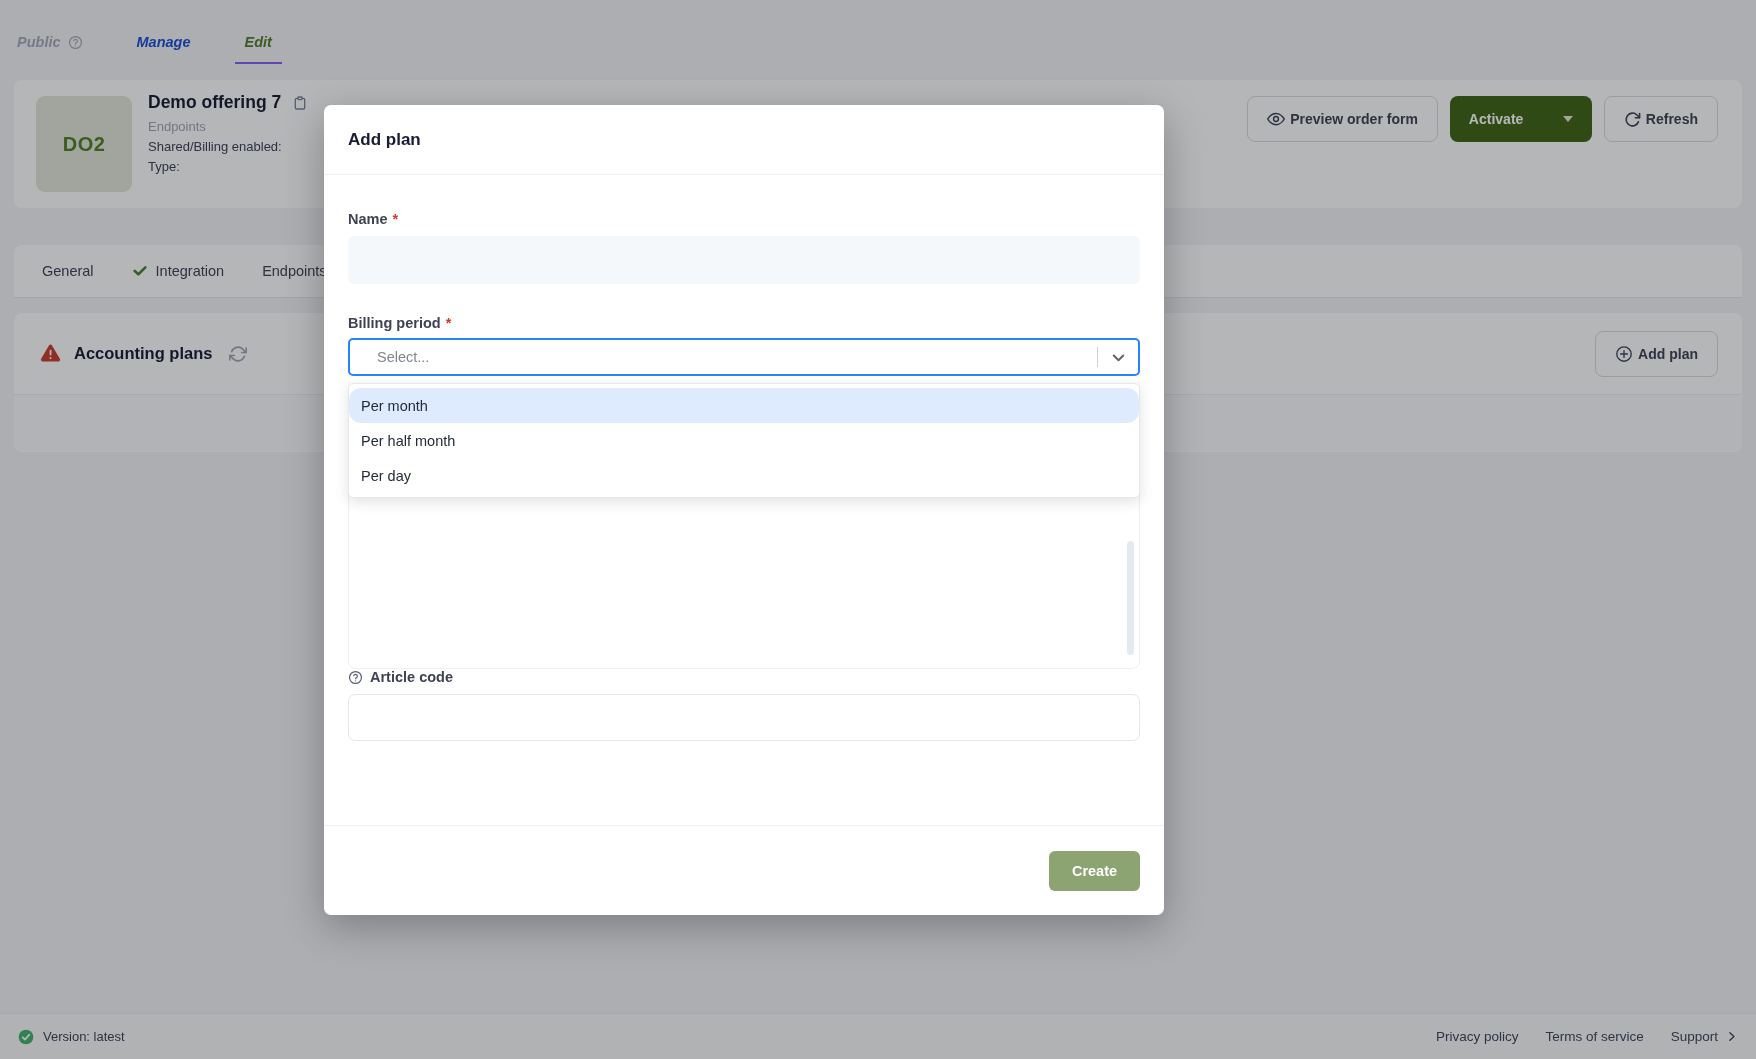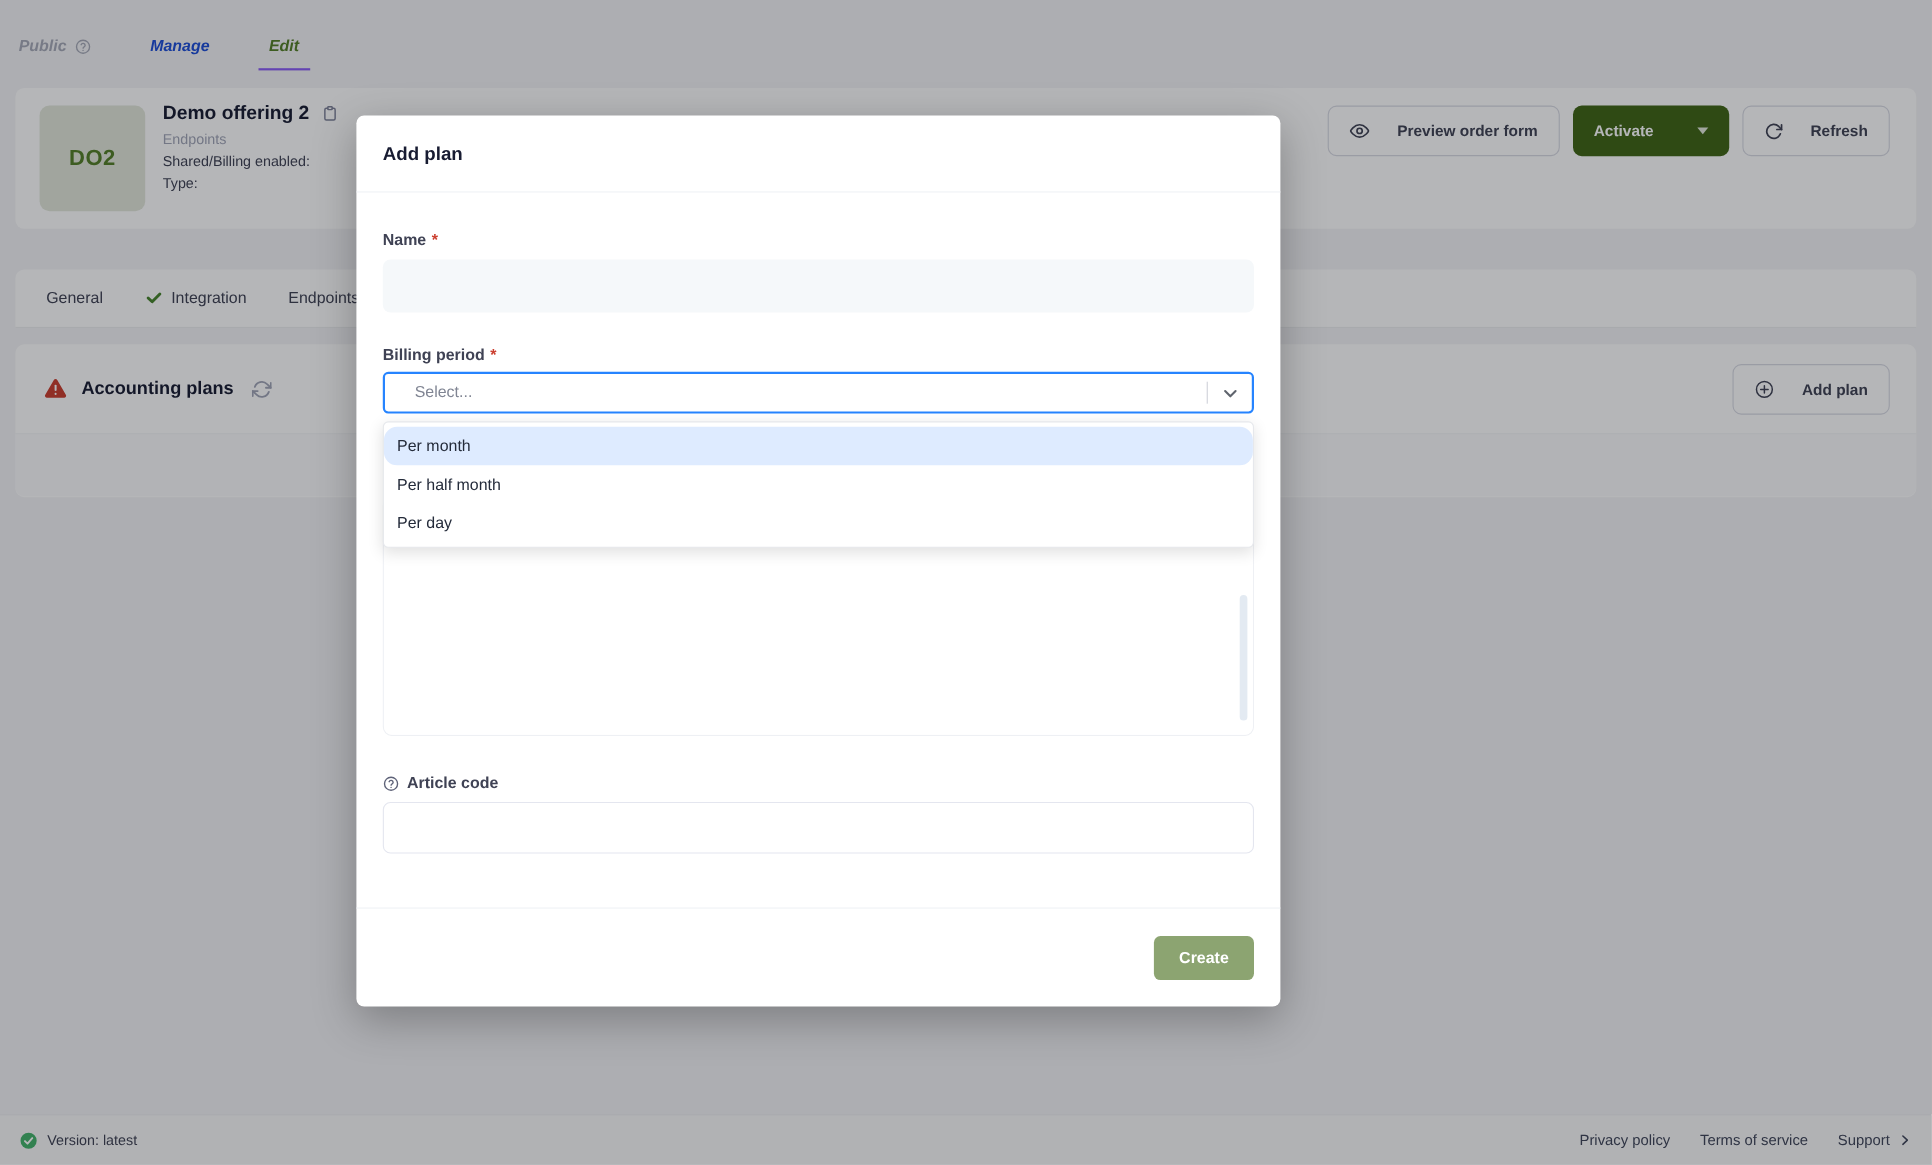--- a/index.html
+++ b/index.html
@@ -21,21 +21,21 @@
   
   .offering-card { position:absolute; left:14px; top:80px; width:1728px; height:128px; background:#fff; border-radius:8px; }
   .avatar { position:absolute; left:22px; top:16px; width:96px; height:96px; border-radius:9px; background:#e2e7da; color:#547f27; font-size:20px; font-weight:700; display:flex; align-items:center; justify-content:center; letter-spacing:.5px; }
   .off-info { position:absolute; left:134px; top:12px; }
   .off-title-row { display:flex; align-items:center; gap:11px; }
   .off-title { font-size:17.5px; font-weight:700; color:#181c32; }
   .copy-icon { color:#7e8299; cursor:pointer; }
   .off-cat { font-size:13px; color:#a1a5b7; margin-top:6px; }
   .off-field { font-size:13px; color:#3f4254; font-weight:500; margin-top:5px; }
   .off-actions { position:absolute; right:24px; top:16px; display:flex; gap:12px; }
-  .btn { height:46px; display:inline-flex; align-items:center; justify-content:center; gap:25px; border-radius:8px; font-size:14px; font-weight:600; padding:0 19px; cursor:pointer; background:transparent; border:none; font-family:inherit; }
+  .btn { height:46px; display:inline-flex; align-items:center; justify-content:center; gap:5px; border-radius:8px; font-size:14px; font-weight:600; padding:0 19px; cursor:pointer; background:transparent; border:none; font-family:inherit; }
   .btn-outline { border:1px solid #d8dae3; color:#3f4254; }
   .btn-activate { background:#3f6515; color:#fff; width:142px; justify-content:space-between; padding:0 19px; }
   .caret-down { width:0; height:0; border-left:5px solid transparent; border-right:5px solid transparent; border-top:6px solid rgba(255,255,255,.85); }
 
   
   .section-tabs { position:absolute; left:14px; top:245px; width:1728px; height:53px; background:#fff; border-radius:8px 8px 0 0; border-bottom:1px solid #e7e8ec; display:flex; align-items:center; padding-left:28px; gap:38px; }
   .stab { font-size:14.5px; font-weight:500; color:#3f4254; display:flex; align-items:center; gap:8px; cursor:pointer; }
 
   
   .accounting-card { position:absolute; left:14px; top:313px; width:1728px; height:139px; background:#fff; border-radius:8px; }
@@ -66,21 +66,21 @@
   .select-control { height:38px; border:2px solid #2684ff; border-radius:5px; background:#fff; display:flex; align-items:center; cursor:pointer; }
   .select-placeholder { font-size:14.5px; color:#808593; padding-left:27px; flex:1; }
   .indicator-sep { width:1px; align-self:stretch; margin:7px 0; background:#cfd2d9; }
   .select-chevron { width:40px; display:flex; align-items:center; justify-content:center; color:#5f646d; }
   .menu { position:absolute; left:0; top:calc(100% + 7px); width:100%; background:#fff; border:1px solid #e6e8ec; border-radius:5px; box-shadow:0 4px 14px rgba(0,0,0,.12); padding:4px 0; z-index:5; }
   .option { height:35px; display:flex; align-items:center; padding:0 12px; font-size:14.5px; color:#242b3a; cursor:pointer;border-radius:12px; }
   .option.focused { background:#deebff; }
   .desc-box { position:relative; margin-top:76px; height:217px; border:1px solid #eef0f4; border-radius:8px; background:#fff; }
   .desc-box textarea { width:100%; height:100%; border:none; resize:none; outline:none; border-radius:8px; padding:10px 14px; font-family:inherit; font-size:14.5px; color:#3f4254; }
   .scroll-thumb { position:absolute; right:5px; top:88px; width:7px; height:114px; background:#e3eaf2; border-radius:4px; }
-  .article-group { margin-top:35px; }
+  .article-group { }
   .help-icon { color:#5e6278; margin-right:7px; display:inline-flex; }
   .input-outline { margin-top:9px; width:100%; height:47px; background:#fff; border:1px solid #e4e6ef; border-radius:7px; font-size:14.5px; color:#3f4254; padding:0 14px; outline:none; font-family:inherit; display:block; }
   .modal-footer { position:absolute; left:0; right:0; bottom:0; height:90px; border-top:1px solid #eff2f5; display:flex; align-items:center; justify-content:flex-end; padding:0 24px; }
   .btn-create { min-width:91px; height:40px; background:#8ca471; color:#fff; border:none; border-radius:6px; font-size:14.5px; font-weight:600; cursor:pointer; font-family:inherit; padding:0 20px; }
 </style>
 </head>
 <body>
 
 <div class="root">
 
@@ -100,21 +100,21 @@
     </div>
     <div class="tab active">
       <span>Edit</span>
     </div>
   </div>
 
   <div class="offering-card">
     <div class="avatar">DO2</div>
     <div class="off-info">
       <div class="off-title-row">
-        <span class="off-title">Demo offering 2</span>
+        <span class="off-title">Demo offering 7</span>
         <span class="copy-icon">
           <svg width="16" height="16" viewBox="0 0 24 24" fill="none" stroke="currentColor" stroke-width="2" stroke-linecap="round" stroke-linejoin="round">
               <path d="M15 5h2a2 2 0 0 1 2 2v12a2 2 0 0 1-2 2H7a2 2 0 0 1-2-2V7a2 2 0 0 1 2-2h2"></path>
               <rect x="9" y="3" width="6" height="4" rx="1"></rect>
             </svg>
         </span>
       </div>
       <div class="off-cat">Endpoints</div>
       <div class="off-field">Shared/Billing enabled:</div>
       <div class="off-field">Type:</div>

